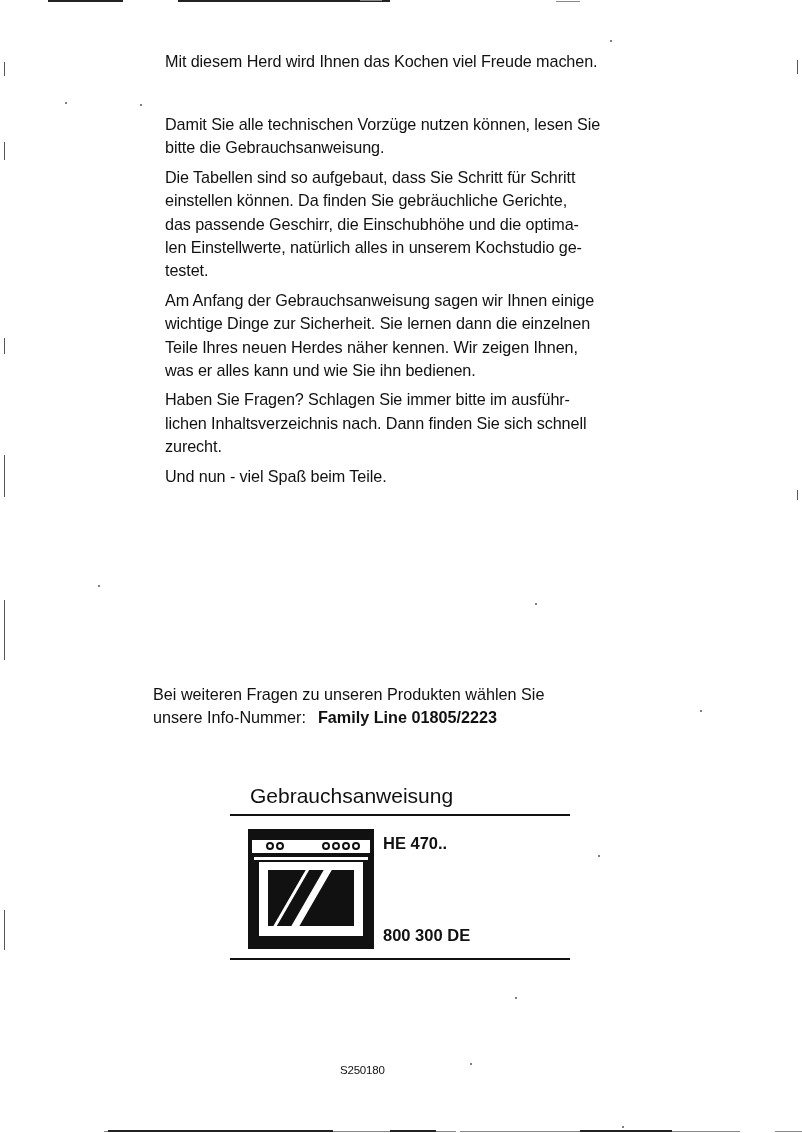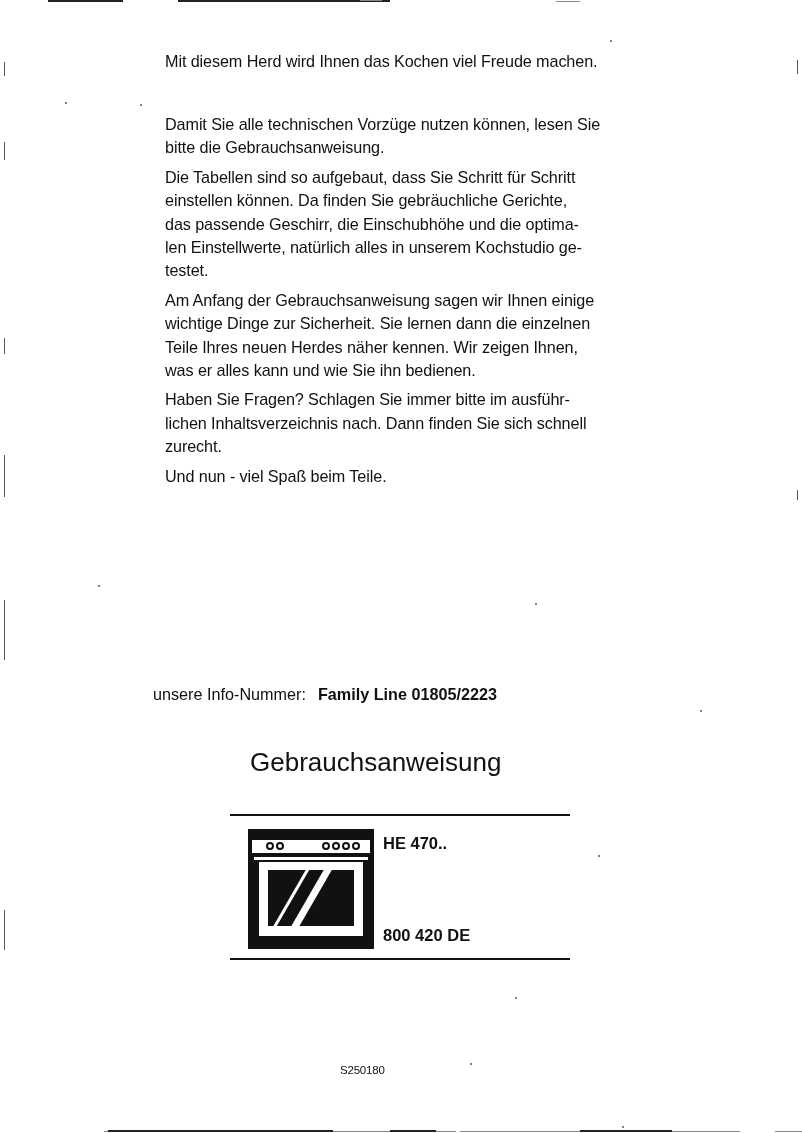--- a/index.html
+++ b/index.html
@@ -49,22 +49,22 @@
       left: 153px;
       top: 683px;
       font-size: 16.2px;
       line-height: 23.4px;
       width: 460px;
     }
     .info .hotline { font-weight: bold; margin-left: 12px; }
     .cover-title {
       position: absolute;
       left: 250px;
-      top: 749px;
-      font-size: 26px;
+      top: 783px;
+      font-size: 21px;
       line-height: 26px;
     }
     .rule {
       position: absolute;
       left: 230px;
       width: 340px;
       height: 2px;
       background: #111;
     }
     .rule.top { top: 814px; }
@@ -187,20 +187,21 @@
 wichtige Dinge zur Sicherheit. Sie lernen dann die einzelnen
 Teile Ihres neuen Herdes näher kennen. Wir zeigen Ihnen,
 was er alles kann und wie Sie ihn bedienen.</p>
   <p class="para">Haben Sie Fragen? Schlagen Sie immer bitte im ausführ-
 lichen Inhaltsverzeichnis nach. Dann finden Sie sich schnell
 zurecht.</p>
   <p class="para">Und nun - viel Spaß beim Teile.</p>
 </div>
 
 <div class="info">
+  <div>Bei weiteren Fragen zu unseren Produkten wählen Sie</div>
   <div>
     <span>unsere Info-Nummer:</span><span class="hotline">Family Line 01805/2223</span>
   </div>
 </div>
 
 <div class="cover-title">Gebrauchsanweisung</div>
 <div class="rule top"></div>
 
 <div class="oven">
   <div class="panel">
@@ -214,16 +215,16 @@
   <div class="handle"></div>
   <div class="door">
     <div class="window">
       <div class="stripe" style="left:40px; top:-4px; width:3px;"></div>
       <div class="stripe" style="left:58px; top:-4px; width:7px;"></div>
     </div>
   </div>
 </div>
 
 <div class="model name">HE 470..</div>
-<div class="model number">800 420 DE</div>
+<div class="model number">800 300 DE</div>
 <div class="rule bottom"></div>
 
 <div class="doc-code">S250180</div>
 
 </body></html>

